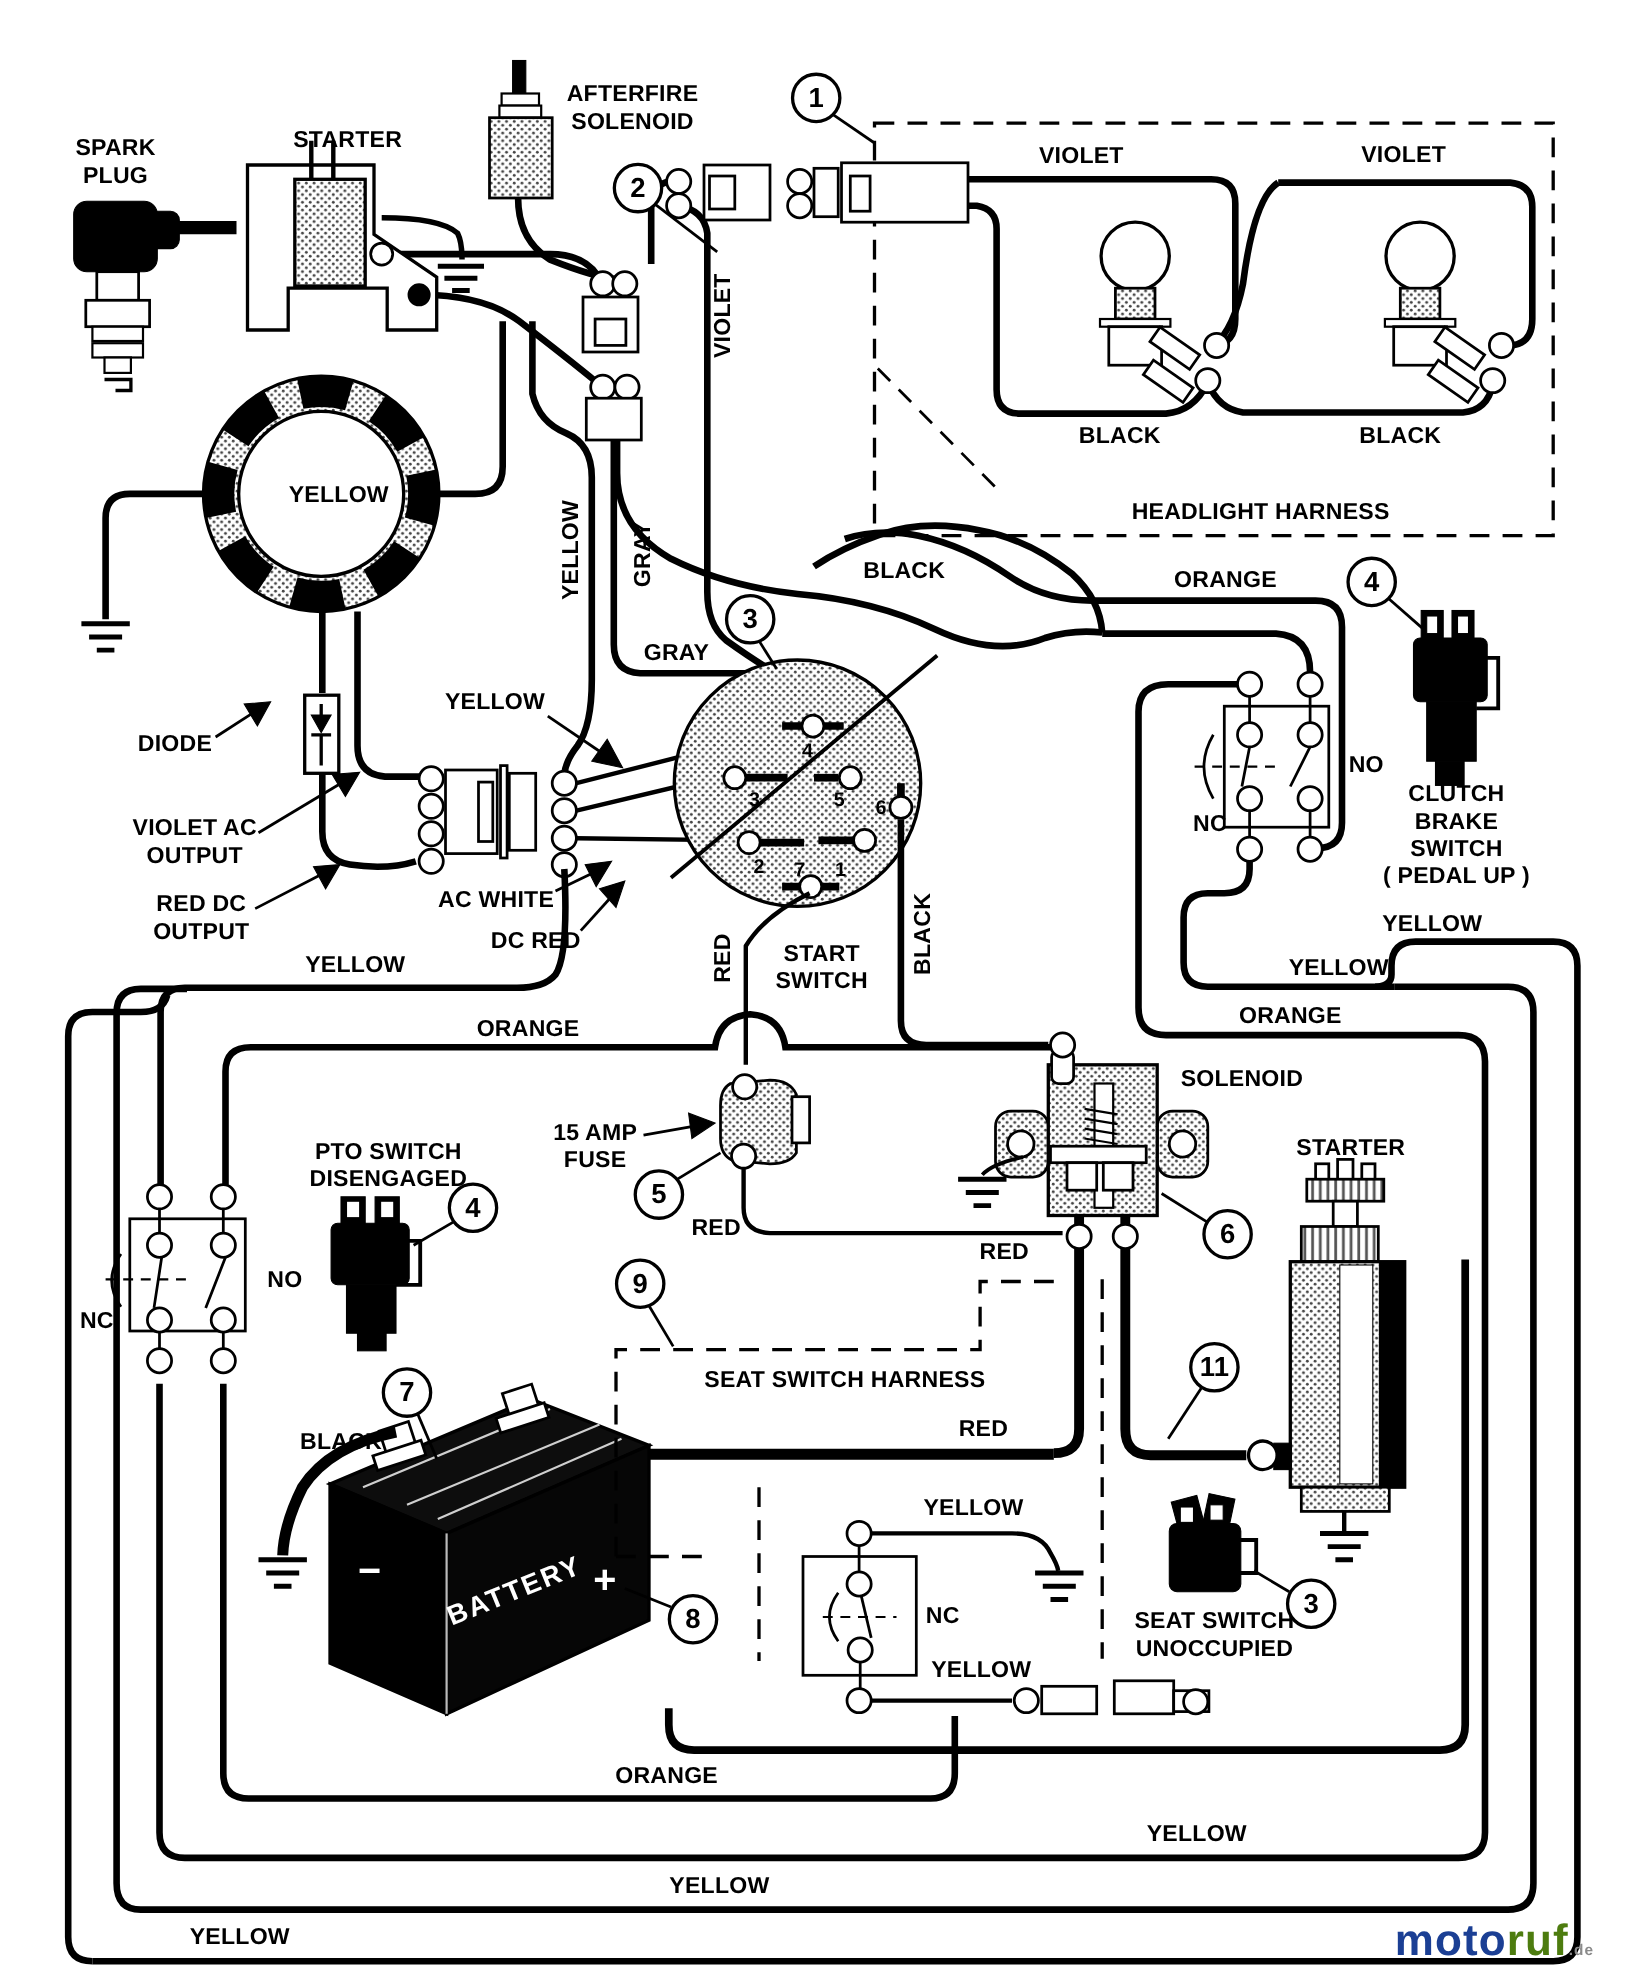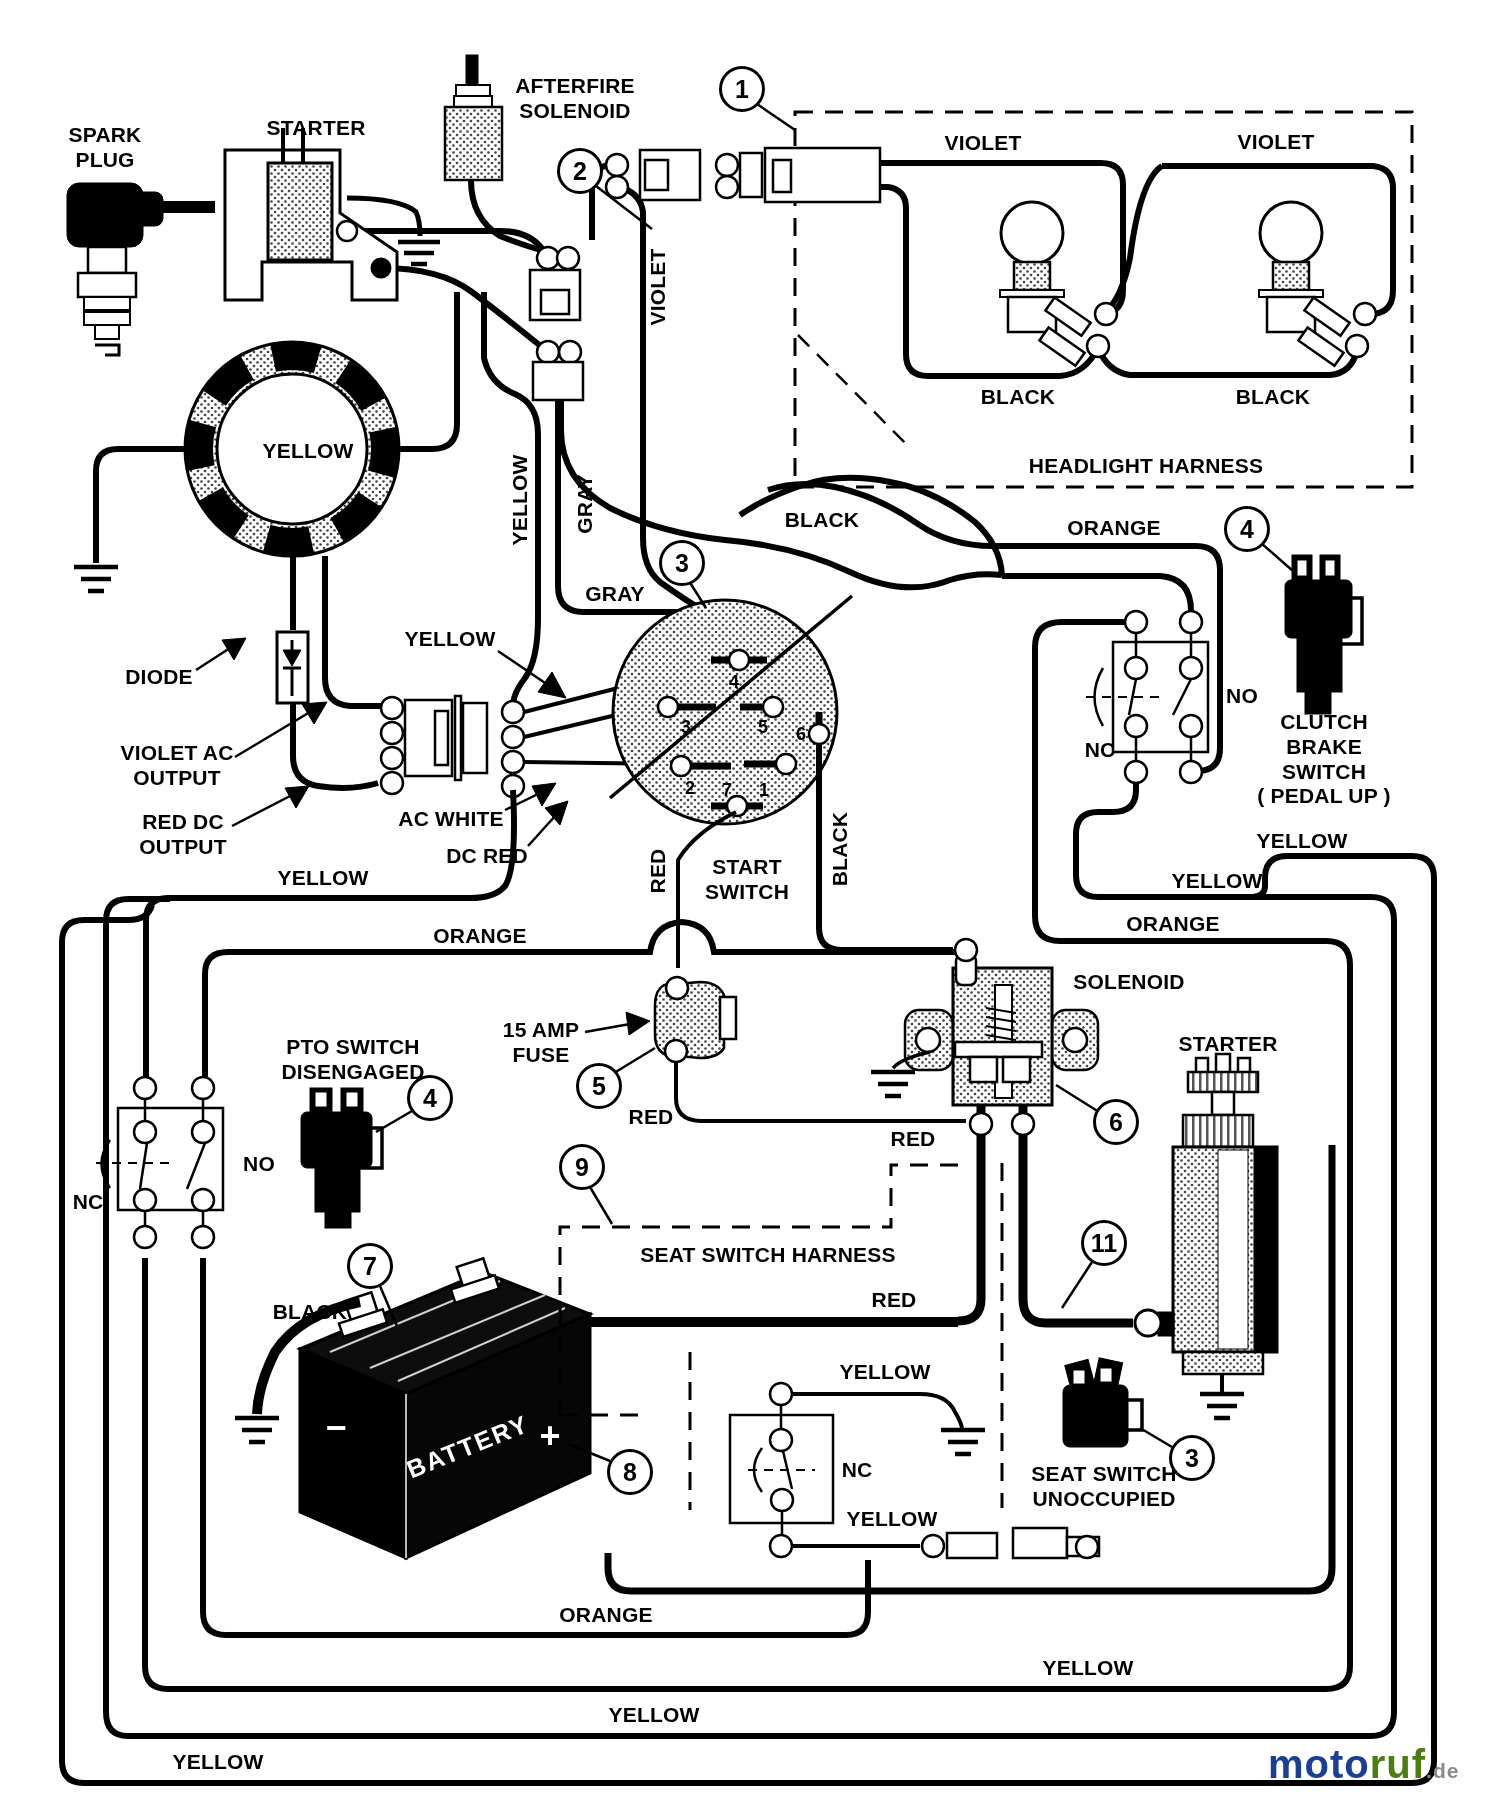--- a/index.html
+++ b/index.html
@@ -10,21 +10,21 @@
        white-space:pre-line;text-align:center;transform:translate(-50%,-50%);letter-spacing:.2px;}
   .vert{transform:translate(-50%,-50%) rotate(-90deg);}
   .callout{position:absolute;width:40px;height:40px;border:3px solid #000;border-radius:50%;
        background:#fff;color:#000;font-weight:bold;font-size:25px;display:flex;align-items:center;
        justify-content:center;transform:translate(-50%,-50%);}
   .white{color:#fff;}
   .battxt{font-size:25px;letter-spacing:2px;transform:translate(-50%,-50%) rotate(-22deg);}
   .sign{font-size:36px;}
   #watermark{position:absolute;left:1268px;top:1742px;font-weight:bold;font-size:40px;
        letter-spacing:1px;white-space:nowrap;}
-  #watermark .de{font-size:21px;font-weight:bold;}
+  #watermark .de{font-size:14px;font-weight:bold;}
 </style>
 </head>
 <body>
 
 <div id="stage">
 
 <svg id="wires" width="1487" height="1800" viewBox="0 0 1487 1800">
   <defs>
     <pattern id="dots" width="7" height="7" patternUnits="userSpaceOnUse">
       <rect width="7" height="7" fill="#ffffff"></rect>

